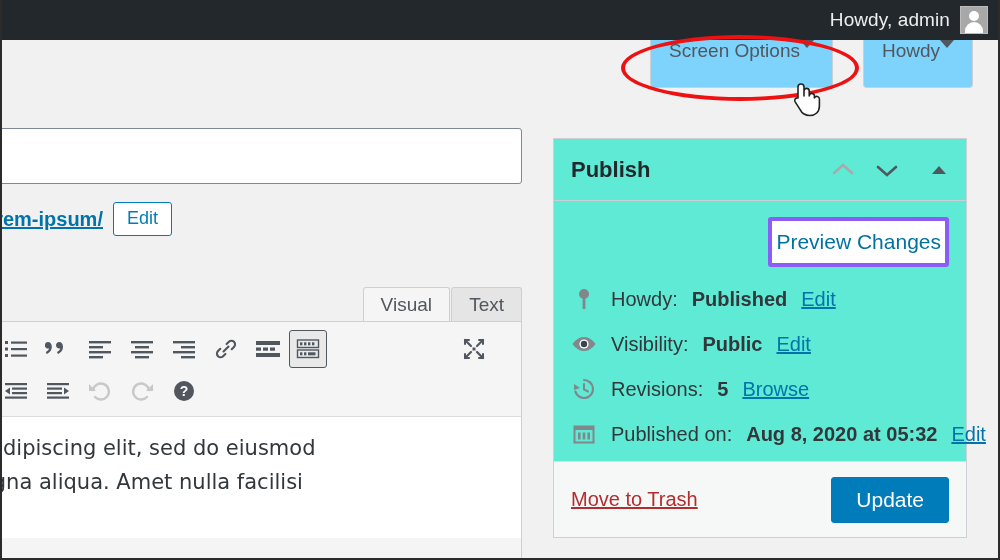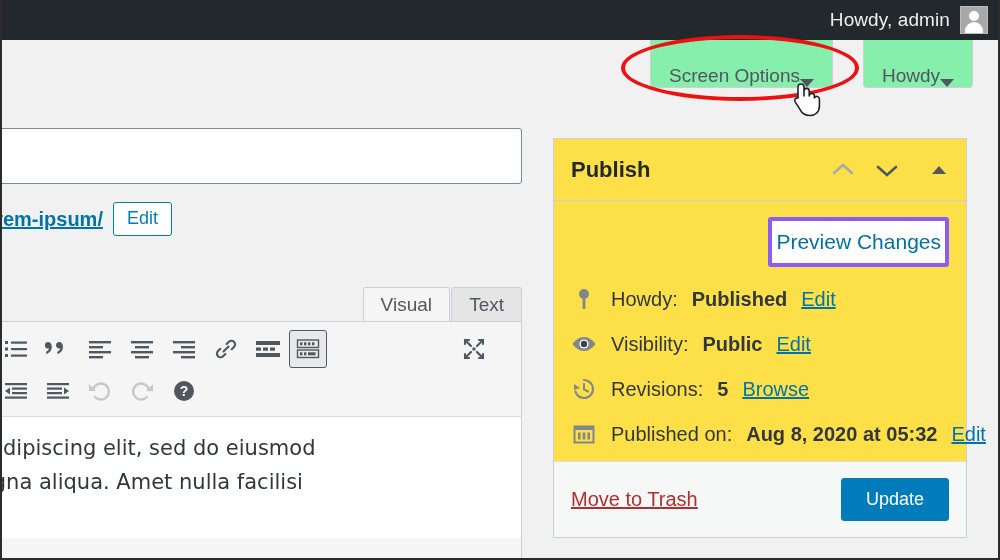--- a/index.html
+++ b/index.html
@@ -39,25 +39,25 @@
     border-radius: 9px 9px 0 0; background: #fff; transform: translateX(-50%);
   }
 
   
   .screen-meta {
     position: absolute; top: 40px; left: 0; width: 1000px; height: 52px;
   }
   .meta-tab {
     position: absolute; top: 0;
     height: 48px; padding: 0 18px;
-    background: #86efac;
+    background: #7dd3fc;
     border: 1px solid #ccd0d4; border-top: none;
     border-radius: 0 0 4px 4px;
     color: #50575e; font-size: 19px;
-    display: flex; align-items: flex-end; 
+    display: flex; align-items: flex-start; 
     cursor: pointer; white-space: nowrap;
   }
   #screen-options-tab { left: 650px; }
   #help-tab { left: 863px; }
   .caret {
     width: 0; height: 0; border-left: 7px solid transparent;
     border-right: 7px solid transparent; border-top: 8px solid #50575e;
   }
 
   
@@ -123,21 +123,21 @@
     background: #fff; border-top: 1px solid #ddd;
     height: 122px; padding: 14px 18px 0 18px;
     font-family: "DejaVu Sans", sans-serif;
     font-size: 21px; line-height: 1.62; color: #32373c;
     overflow: hidden;
   }
 
   
   .publish-box {
     position: absolute; left: 553px; top: 138px; width: 414px;
-    background: #fde047; border: 1px solid #ccd0d4;
+    background: #5eead4; border: 1px solid #ccd0d4;
   }
   .publish-head {
     height: 62px; display: flex; align-items: center;
     padding: 0 14px 0 17px; border-bottom: 1px solid #ccd0d4;
   }
   .publish-title { font-size: 22px; font-weight: bold; color: #23282d; }
   .head-actions { margin-left: auto; display: flex; align-items: center; gap: 18px; }
   .order-btn { width: 26px; height: 26px; cursor: pointer; display: flex; align-items: center; justify-content: center; }
   .toggle-btn { width: 26px; height: 26px; cursor: pointer; display: flex; align-items: center; justify-content: center; margin-left: 8px; }
 
@@ -160,21 +160,21 @@
     border-top: 1px solid #ddd; background: #f6f7f7;
     display: flex; align-items: center; padding: 14px 17px;
     height: 76px;
     gap: 40px;
   }
   .trash-link {
     color: #b32d2e; text-decoration: underline; font-size: 20px; cursor: pointer;
   }
   .btn-primary {
     margin-left: auto; background: #007cba; border: 1px solid #007cba;
-    color: #fff; font-size: 18px; padding: 10px 24px; border-radius: 3px;
+    color: #fff; font-size: 21px; padding: 10px 24px; border-radius: 3px;
     cursor: pointer; font-family: "Liberation Sans", sans-serif;
   }
 
   
   .annot-ellipse {
     position: absolute; left: 621px; top: 35px; width: 238px; height: 66px;
     border: 4px solid #ee1111; border-radius: 50%;
     pointer-events: none;
   }
   .cursor { position: absolute; left: 788px; top: 78px; pointer-events: none; }

